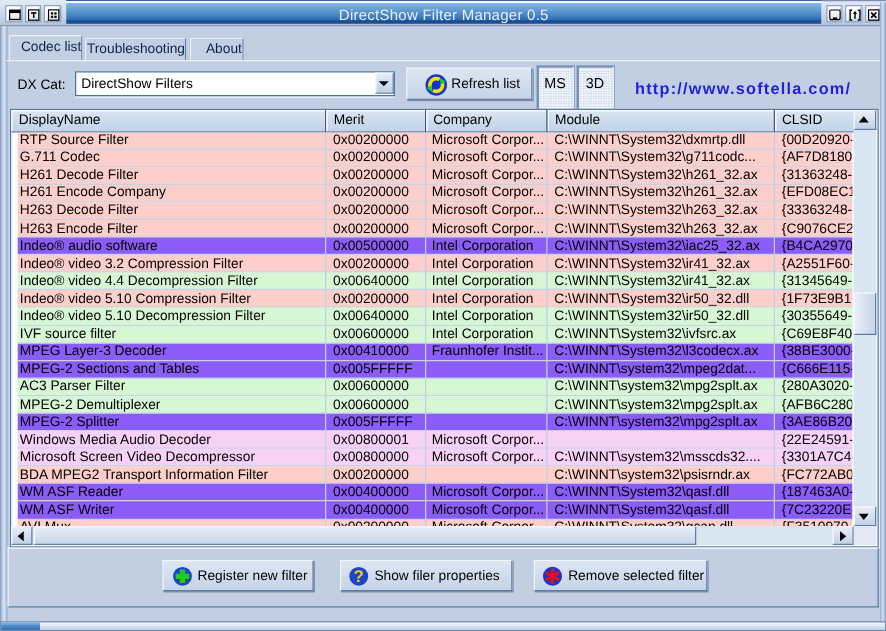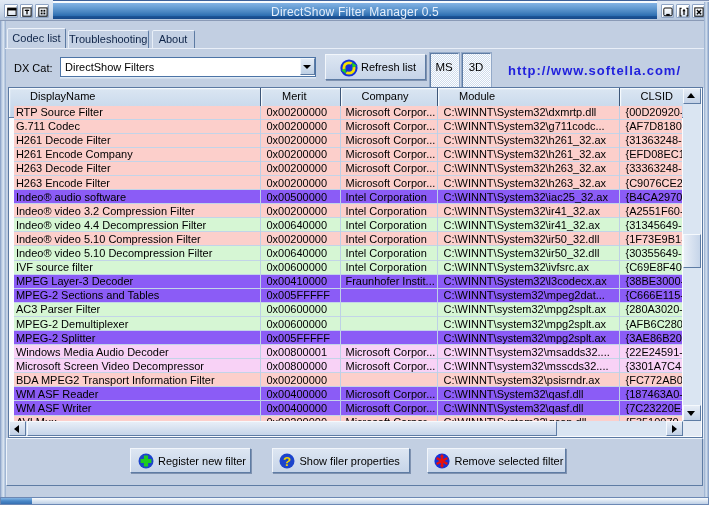--- a/index.html
+++ b/index.html
@@ -14,21 +14,21 @@
 
 #titlebar{left:0;top:0;width:709px;height:21px;background:linear-gradient(180deg,#e2eaf5,#d3dfee 40%,#b2c3da)}
 #titlebar::after{content:"";position:absolute;left:0;right:0;bottom:0;height:1px;background:#8a9ab6}
 #titlebar::before{content:"";position:absolute;left:53px;right:0;top:0;height:1px;background:#7e90b4}
 #tgrad{position:absolute;left:53px;top:0;width:604px;height:19px;background:linear-gradient(180deg,#3c5f98 0,#3c5f98 1px,#f8fbfe 1px,#f8fbfe 2.8px,#85b4e5 2.8px,#6aa0d6 7px,#4a86c2 12px,#2e6fb2 15.5px,#1d5496 16.5px,#164889 19px);}
 #ttext{position:absolute;left:53px;top:4.5px;width:604px;text-align:center;font-size:12px;line-height:14px;color:#e6effb;letter-spacing:.2px}
 .tbtn{position:absolute;top:3.5px;width:13.5px;height:14px;background:linear-gradient(170deg,#ffffff 32%,#eef3f9 58%,#ccd8e8);border:1px solid #8fa4c4;border-radius:1px;box-shadow:inset 1px 1px 0 #ffffff, inset -1px -1px 0 #b6c6da}
 .tbtn svg{position:absolute;left:1.8px;top:2px;width:10px;height:10px}
 
 #tabline{left:5px;top:47.5px;width:699px;height:1.2px;background:#e9eff8}
-.tab{position:absolute;background:#c3d0e3;border-style:solid;border-color:#eef3fa #5c7aa2 transparent #e8eff8;border-width:1.5px 1.5px 0 1.5px;border-radius:2px 2px 0 0;font-size:11px;color:#0e2448;text-align:center}
+.tab{position:absolute;background:#c3d0e3;border-style:solid;border-color:#eef3fa #5c7aa2 transparent #e8eff8;border-width:1.5px 1.5px 0 1.5px;border-radius:2px 2px 0 0;font-size:11px;color:#0e2448;text-align:right}
 #tab1{left:7px;top:27.5px;width:59px;height:20.5px;line-height:19px}
 #tab2{left:67.5px;top:30px;width:81.5px;height:18px;line-height:16px}
 #tab3{left:151.5px;top:30px;width:43px;height:18px;line-height:16px}
 
 #lbl{left:14px;top:61.5px;font-size:11px;color:#000}
 #combo{left:60px;top:57px;width:256px;height:20px;background:#fff;border:1.5px solid #4c74a6;box-shadow:0 1.5px 0 rgba(225,235,246,.95)}
 #combo .txt{position:absolute;left:4px;top:1.5px;font-size:11px;line-height:15px;color:#000}
 #combo .drop{position:absolute;right:0;top:0;width:15.5px;height:17px;background:linear-gradient(180deg,#e4ecf6,#bed0e5);border:1px solid;border-color:#f2f7fc #5e7ca4 #5e7ca4 #f2f7fc}
 #combo .drop i{position:absolute;left:2.8px;top:5.5px;width:0;height:0;border:4.2px solid transparent;border-top:4.8px solid #000;border-bottom:0}
 .btn{position:absolute;background:linear-gradient(180deg,#dde6f2,#c6d4e8);border:1.2px solid;border-color:#f2f6fb #5e7ca4 #5e7ca4 #f2f6fb;box-shadow:1px 1px 0 rgba(60,85,125,.5);font-size:11px;color:#000}
@@ -36,21 +36,21 @@
 #btn-refresh span{position:absolute;left:35px;top:6px}
 #btn-refresh svg{position:absolute;left:13.5px;top:4px}
 .sqbtn{position:absolute;top:52.5px;width:29px;height:39px;background:conic-gradient(#fdfeff 25%,#cfdcec 0 50%,#fdfeff 0 75%,#cfdcec 0) 0 0/2px 2px;border:1.5px solid;border-color:#5e7ca4 #eff4fa #eff4fa #5e7ca4;box-shadow:0 0 0 1px #93a9c8;font-weight:normal;font-size:11.5px;color:#000;text-align:center;line-height:26px}
 #btn-ms{left:429.5px}
 #btn-3d{left:461.5px}
 #link{left:508px;top:62.5px;font-size:13px;font-weight:bold;color:#2121dd;letter-spacing:1px}
 
 #table{left:8px;top:86.5px;width:694.5px;height:351px;border:1.5px solid #5b79a2;box-shadow:1px 1px 0 #e8eff8;background:#fbfcfe;overflow:hidden}
 
 #thead{position:absolute;left:0;top:0;width:673.5px;height:18px}
-.hc{position:absolute;top:0;height:30px;background:linear-gradient(180deg,#dbe6f2,#c0d3e9);box-shadow:inset 1.2px 1.2px 0 #f6fafd;border-right:1.2px solid #3d5678;border-bottom:1.5px solid #5f7da6;font-size:11px;color:#000;line-height:16px;padding-left:21px;overflow:hidden;white-space:nowrap}
+.hc{position:absolute;top:0;height:18px;background:linear-gradient(180deg,#dbe6f2,#c0d3e9);box-shadow:inset 1.2px 1.2px 0 #f6fafd;border-right:1.2px solid #3d5678;border-bottom:1.5px solid #5f7da6;font-size:11px;color:#000;line-height:16px;padding-left:6px;overflow:hidden;white-space:nowrap}
 #rows{position:absolute;left:4.7px;top:18px;width:668.8px;height:315.5px;overflow:hidden}
 .r{position:relative;width:100%;height:14.1px;border-bottom:1px solid #c3d4e8;font-size:11px;line-height:13px;white-space:nowrap;overflow:hidden}
 .pink{background:#fccfcb}.yellow{background:#8b5cf6}.green{background:#d6f6d4}.violet{background:#f8d2f6}
 .r span{position:absolute;top:0.6px;overflow:hidden;white-space:nowrap}
 .c1{left:2.2px;width:238px}.c2{left:252.8px;width:69px}.c3{left:331.8px;width:90.5px}.c4{left:429.8px;width:171px}.c5{left:611.8px;width:70px}
 .colsep{position:absolute;top:18px;height:315.5px;width:1px;background:#bdd0e6}
 
 .sb-btn{position:absolute;background:linear-gradient(180deg,#e6edf6,#c2d1e6);border:1px solid;border-color:#f5f9fd #5e7ca4 #5e7ca4 #f5f9fd}
 #vsb{position:absolute;left:673.5px;top:0;width:18px;height:333.5px;background:#dae5f2}
 #vsb .vup{left:0;top:0;width:100%;height:16.5px}
@@ -278,21 +278,20 @@
         <span class="c1">MPEG-2 Splitter</span>
         <span class="c2">0x005FFFFF</span>
         <span class="c3"></span>
         <span class="c4">C:\WINNT\system32\mpg2splt.ax</span>
         <span class="c5">{3AE86B20-</span>
       </div>
 <div class="r violet">
         <span class="c1">Windows Media Audio Decoder</span>
         <span class="c2">0x00800001</span>
         <span class="c3">Microsoft Corpor...</span>
-        <span class="c4">C:\WINNT\system32\msadds32....</span>
         <span class="c5">{22E24591-</span>
       </div>
 <div class="r violet">
         <span class="c1">Microsoft Screen Video Decompressor</span>
         <span class="c2">0x00800000</span>
         <span class="c3">Microsoft Corpor...</span>
         <span class="c4">C:\WINNT\system32\msscds32....</span>
         <span class="c5">{3301A7C4-</span>
       </div>
 <div class="r pink">

